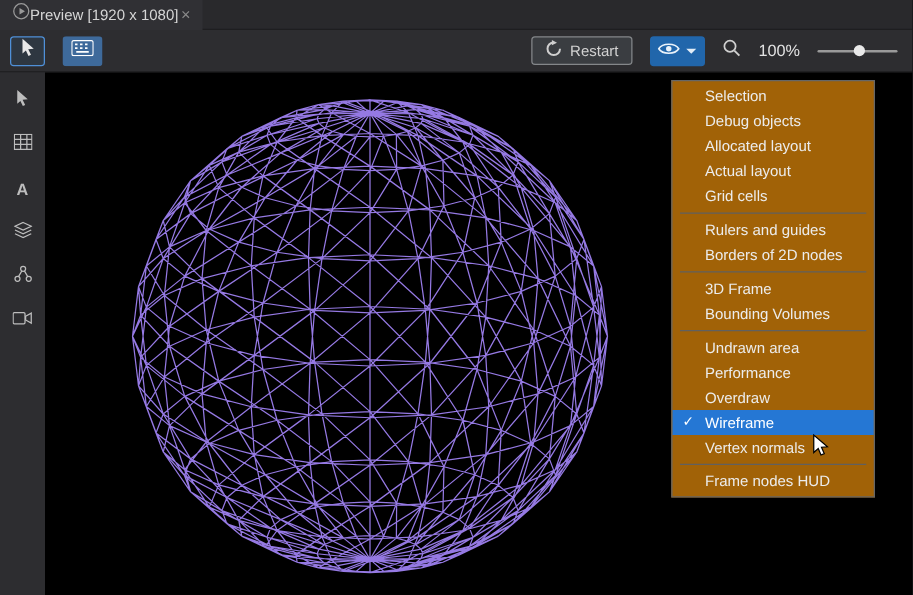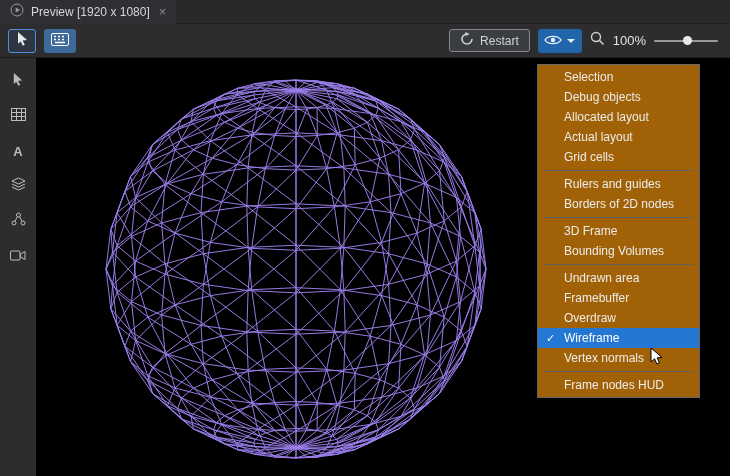--- a/index.html
+++ b/index.html
@@ -12,26 +12,26 @@
   body{
     width:730px;height:476px;overflow:hidden;
     background:#2d2d30;
     font-family:"Liberation Sans",sans-serif;
     -webkit-font-smoothing:antialiased;
   }
   .app{width:730px;height:476px;display:flex;flex-direction:column;}
 
   
   .titlebar{height:24px;flex:0 0 auto;background:#29292c;display:flex;align-items:center;border-bottom:1px solid #1e1e20;}
-  .tab{height:100%;display:flex;align-items:center;gap:7px;padding:12px 10px;background:#303034;}
+  .tab{height:100%;display:flex;align-items:center;padding:12px 10px;background:#303034;}
   .tab-title{font-size:12px;color:#d6d6d6;}
   .close-icon{color:#8a8a8a;font-size:13px;line-height:1;margin-left:2px;cursor:default;}
 
   
-  .toolbar{height:34px;flex:0 0 auto;display:flex;align-items:center;gap:8px;padding:0 8px;background:#2d2d30;border-bottom:1px solid #1c1c1e;}
+  .toolbar{height:34px;flex:0 0 auto;display:flex;align-items:center;gap:14px;padding:0 8px;background:#2d2d30;border-bottom:1px solid #1c1c1e;}
   .tool-btn{width:28px;height:24px;display:flex;align-items:center;justify-content:center;border-radius:3px;border:1px solid transparent;cursor:pointer;}
   .tool-btn.active-outline{border-color:#4f90d8;background:#2e3741;}
   .tool-btn.active-fill{background:#3e6a9b;width:32px;}
   .spacer{flex:1;}
   .restart-btn{height:23px;display:flex;align-items:center;gap:6px;padding:0 10px;background:#3a3d41;border:1px solid #84878a;border-radius:3px;color:#d2d2d2;font-size:12px;cursor:pointer;}
   .eye-btn{height:24px;min-width:44px;display:flex;align-items:center;justify-content:center;gap:5px;padding:0 6px;background:#2166ab;border-radius:3px;cursor:pointer;}
   .caret{width:0;height:0;border-left:4px solid transparent;border-right:4px solid transparent;border-top:4px solid #e3edf7;}
   .zoom-label{font-size:13px;color:#e2e2e2;min-width:32px;text-align:right;}
   .slider{width:64px;height:16px;position:relative;margin-right:4px;cursor:pointer;}
   .slider .track{position:absolute;left:0;right:0;top:7px;height:2px;background:#9a9a9a;border-radius:1px;}
@@ -190,21 +190,21 @@
           <div class="menu-item"><span>Actual layout</span></div>
           <div class="menu-item"><span>Grid cells</span></div>
           <div class="menu-sep"></div>
           <div class="menu-item"><span>Rulers and guides</span></div>
           <div class="menu-item"><span>Borders of 2D nodes</span></div>
           <div class="menu-sep"></div>
           <div class="menu-item"><span>3D Frame</span></div>
           <div class="menu-item"><span>Bounding Volumes</span></div>
           <div class="menu-sep"></div>
           <div class="menu-item"><span>Undrawn area</span></div>
-          <div class="menu-item"><span>Framebuffer</span></div>
+          <div class="menu-item"><span>Performance</span></div>
           <div class="menu-item"><span>Overdraw</span></div>
           <div class="menu-item highlighted"><span class="check">✓</span><span>Wireframe</span></div>
           <div class="menu-item"><span>Vertex normals</span></div>
           <div class="menu-sep"></div>
           <div class="menu-item"><span>Frame nodes HUD</span></div>
         </div>
     </div>
 
   </div>
 </div>

